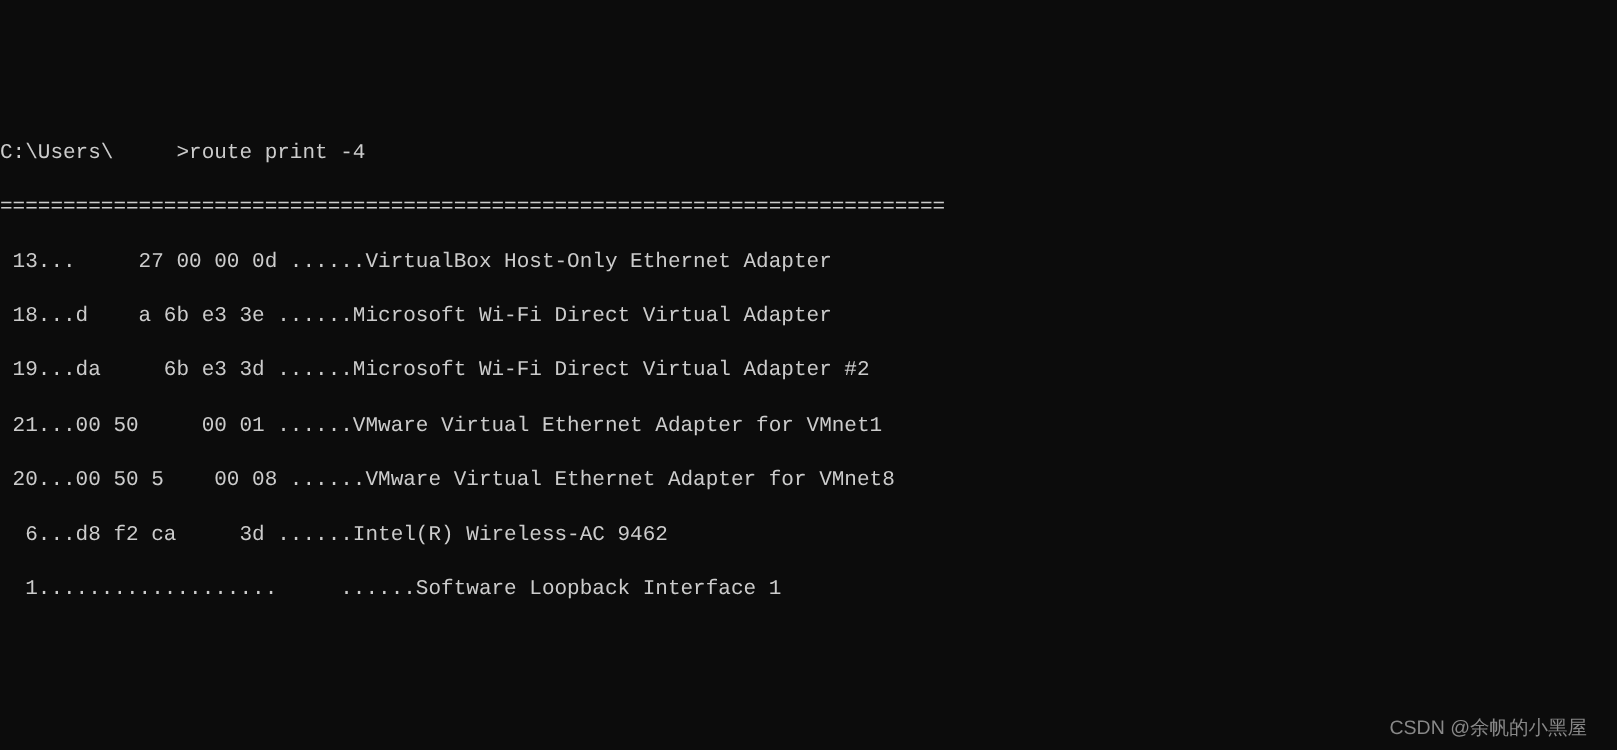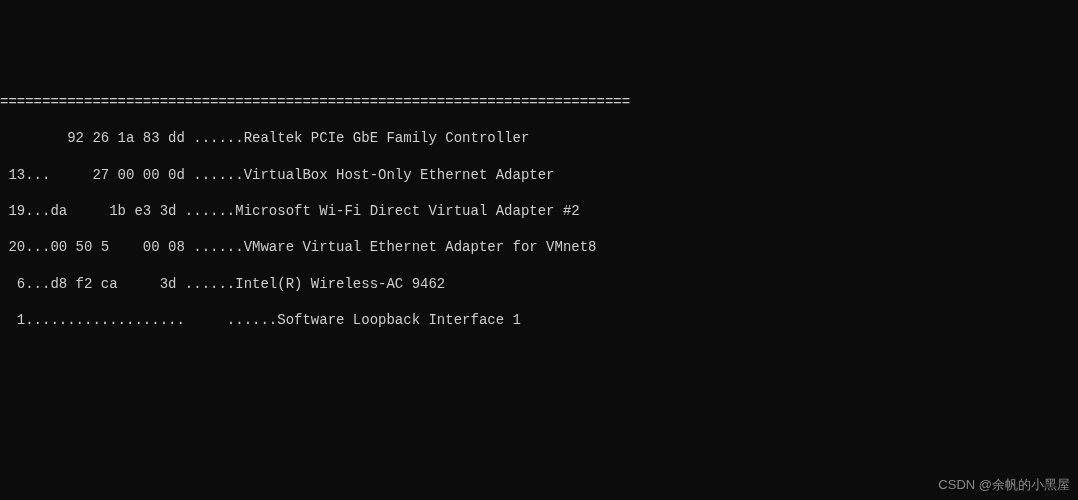--- a/index.html
+++ b/index.html
@@ -20,37 +20,39 @@
       white-space: pre;
     }
     .terminal {
       padding: 2px 0;
     }
     .line {
       white-space: pre;
     }
     .watermark {
       position: absolute;
-      right: 8px;
+      right: 20px;
       bottom: 6px;
       color: #888;
       font-size: 13px;
       font-family: sans-serif;
     }
   </style>
 </head>
 <body>
 
 
 
 <div class="terminal">
+<div class="line">C:\Users\     &gt;route print -4</div>
 <div class="line">===========================================================================</div>
-<div class="line">        92 26 1a 83 dd ......Realtek PCIe GbE Family Controller</div>
 <div class="line"> 13...     27 00 00 0d ......VirtualBox Host-Only Ethernet Adapter</div>
-<div class="line"> 19...da     1b e3 3d ......Microsoft Wi-Fi Direct Virtual Adapter #2</div>
+<div class="line"> 18...d    a 6b e3 3e ......Microsoft Wi-Fi Direct Virtual Adapter</div>
+<div class="line"> 19...da     6b e3 3d ......Microsoft Wi-Fi Direct Virtual Adapter #2</div>
+<div class="line"> 21...00 50     00 01 ......VMware Virtual Ethernet Adapter for VMnet1</div>
 <div class="line"> 20...00 50 5    00 08 ......VMware Virtual Ethernet Adapter for VMnet8</div>
 <div class="line">  6...d8 f2 ca     3d ......Intel(R) Wireless-AC 9462</div>
 <div class="line">  1...................     ......Software Loopback Interface 1</div>
 
 
 
 
 
 
 

